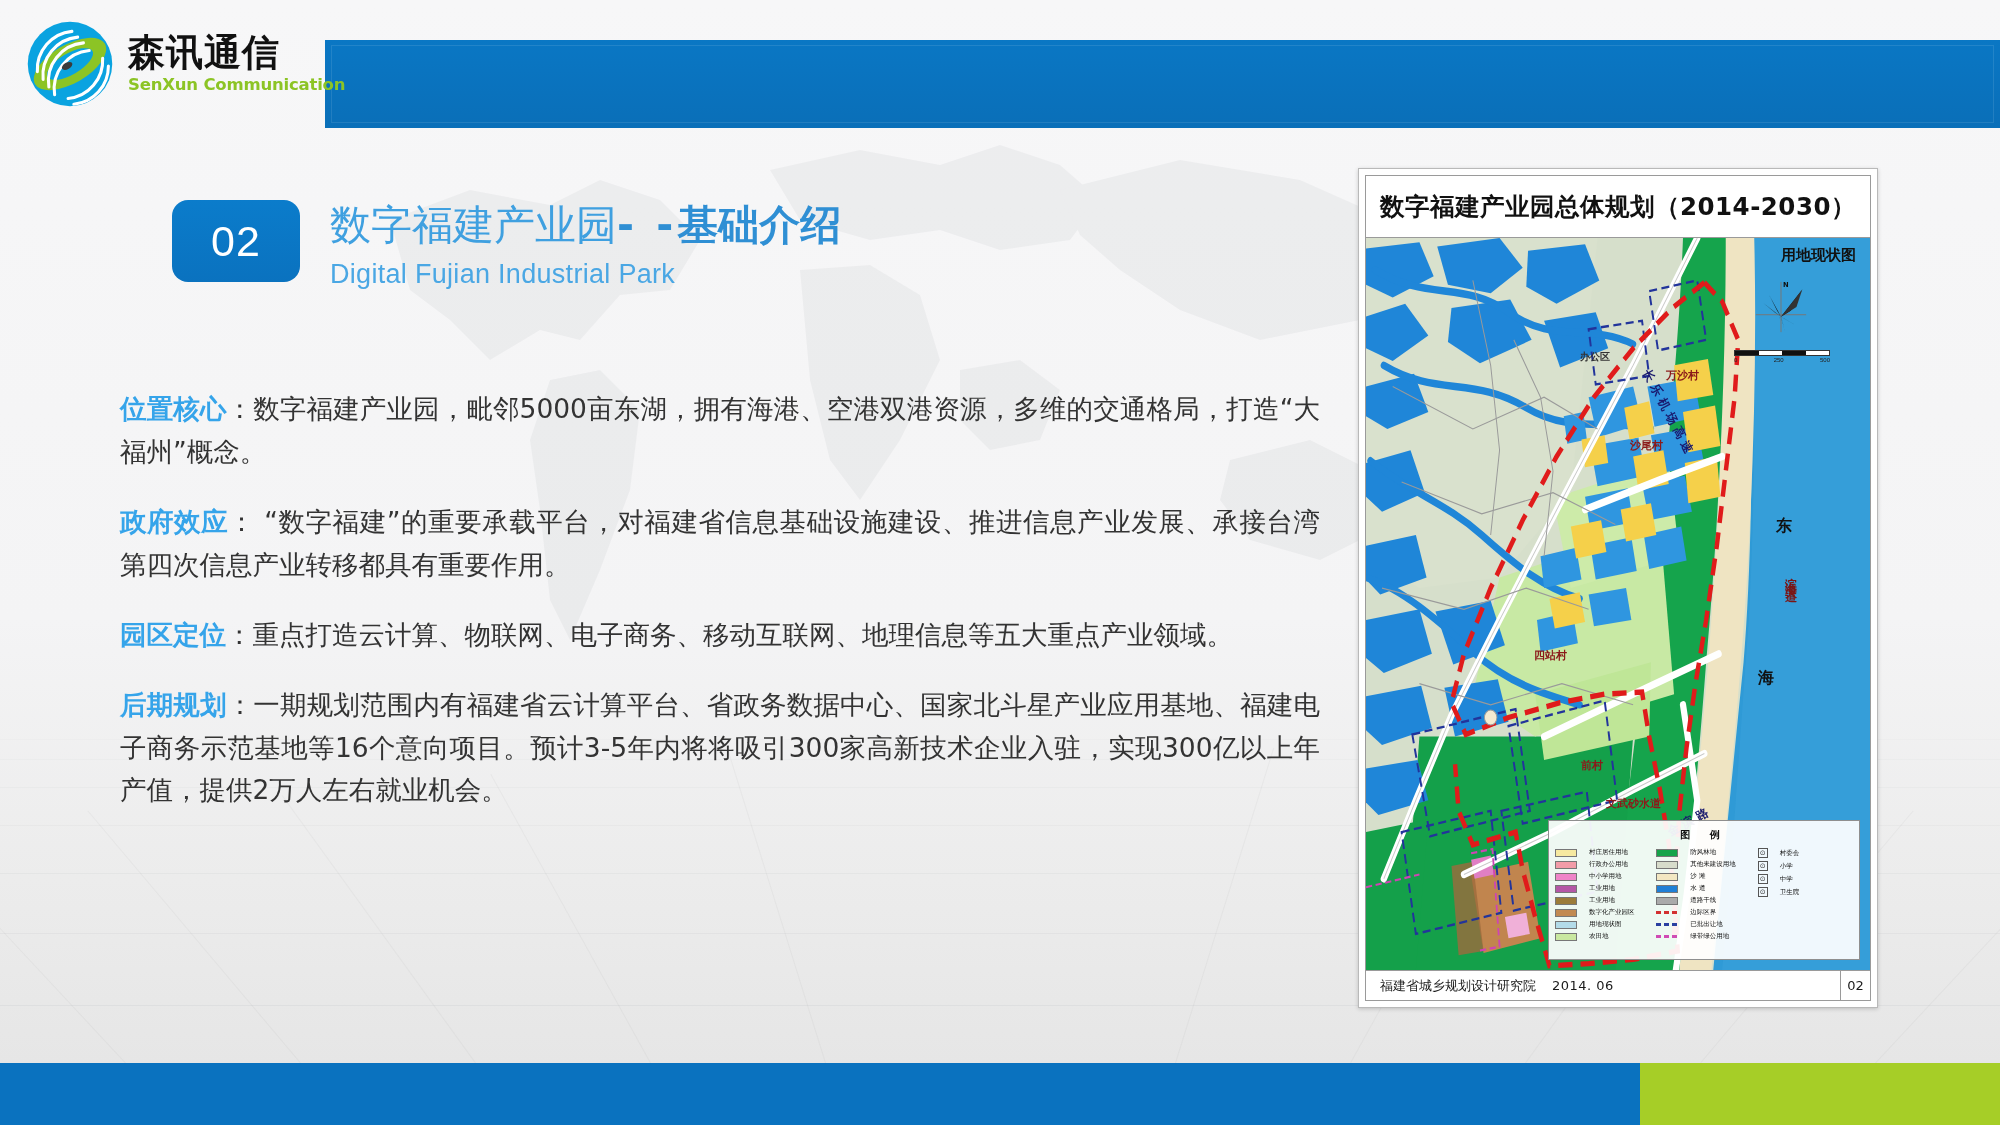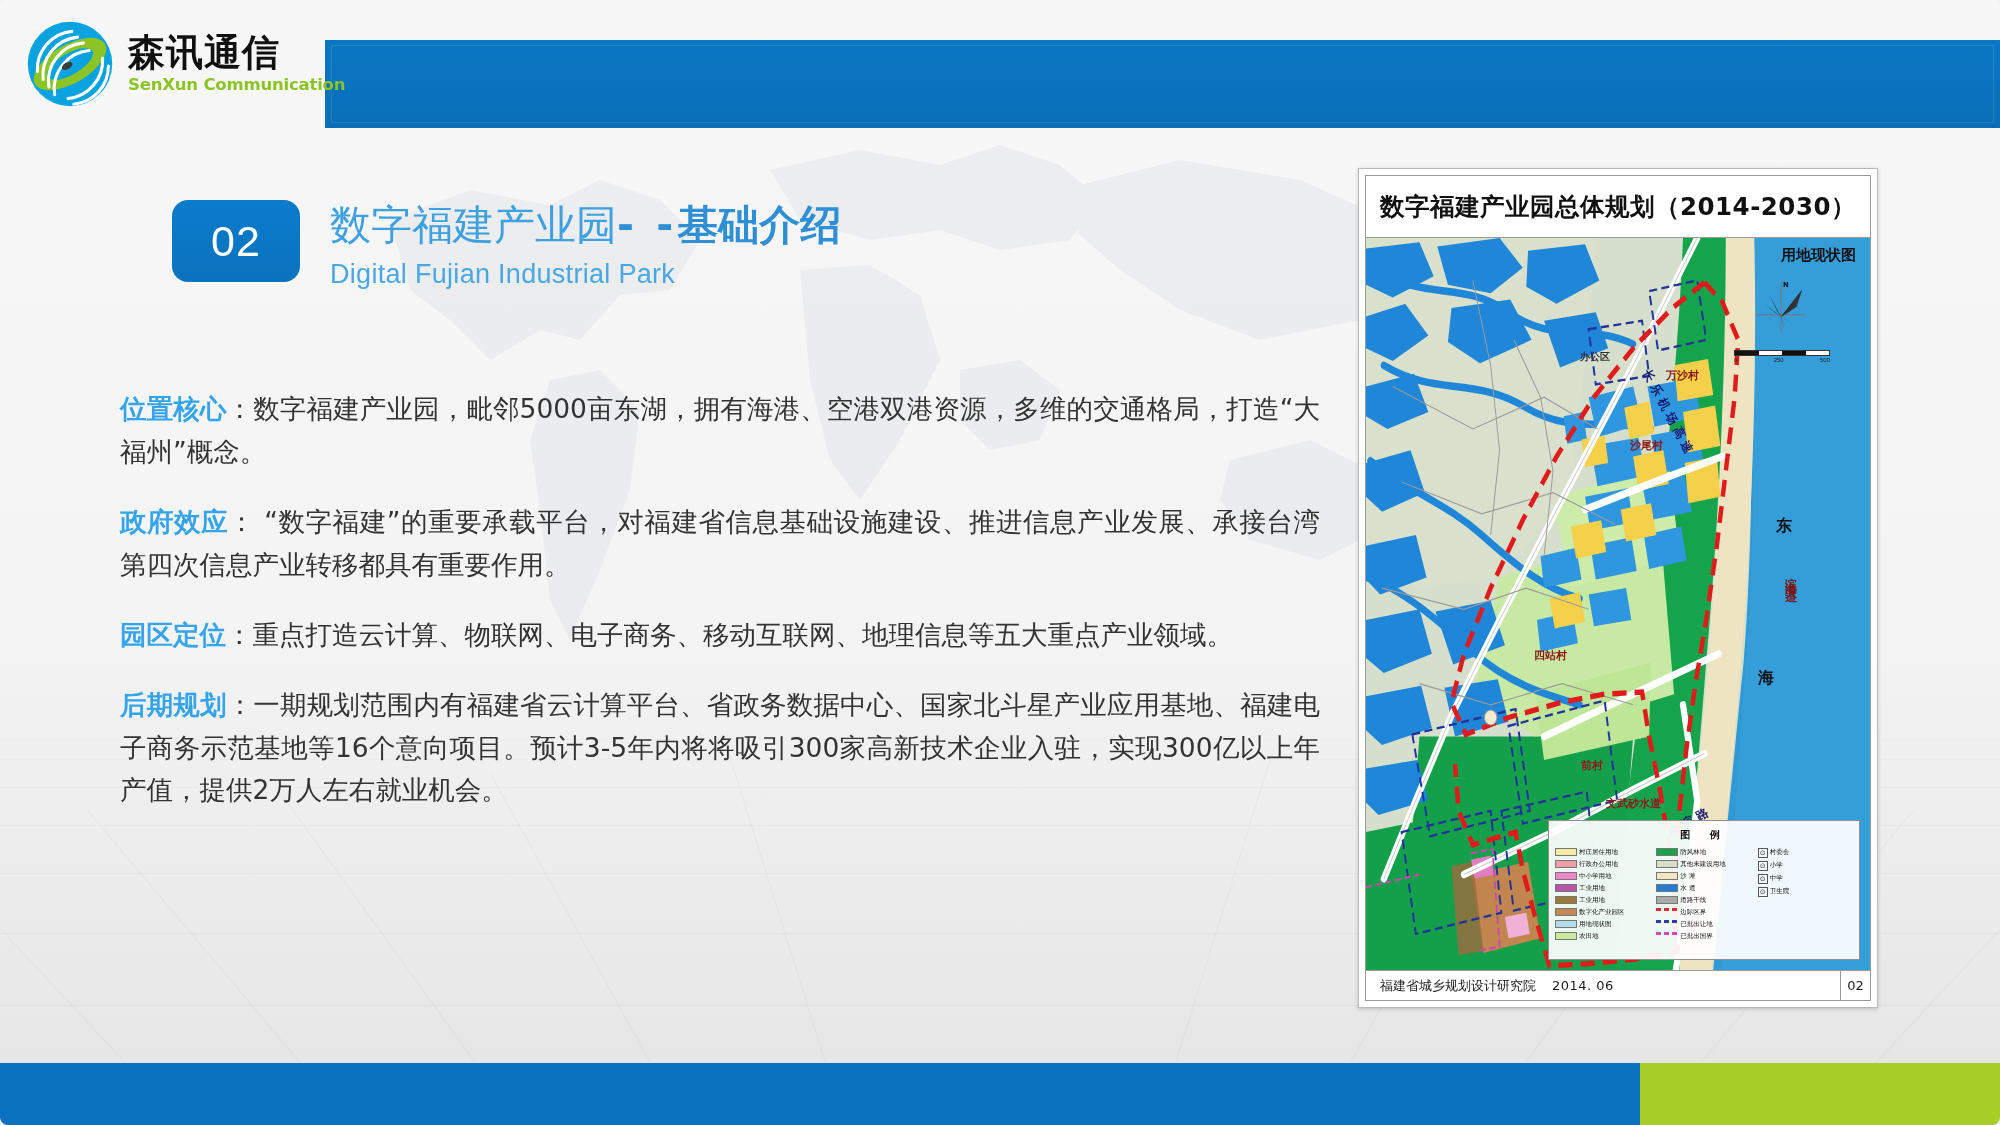--- a/index.html
+++ b/index.html
@@ -9,21 +9,20 @@
     background:#f2f3f4;
     position:relative;
   }
 
   
   #slide{
     position:absolute; inset:0;
     background:
       linear-gradient(180deg,#f7f7f8 0%,#f4f4f5 55%,#ececec 78%,#e4e4e4 100%);
     overflow:hidden;
-    border-radius:8px;
   }
   
   .floor{
     position:absolute; left:0; right:0; bottom:62px; height:330px;
     overflow:hidden; pointer-events:none;
   }
   .floor .h{
     position:absolute; left:-10%; width:120%; height:1px;
     background:rgba(150,155,160,.28);
   }
@@ -173,21 +172,21 @@
     background:rgba(255,255,255,.93); border:1px solid #8f8f8f;
     padding:4px 6px;
   }
   #legend .ttl{
     text-align:center; font-size:10px; font-weight:bold; color:#111;
     letter-spacing:8px; margin:3px 0 6px;
     font-family:"DejaVu Sans","Liberation Sans",sans-serif;
   }
   #legend .cols{ display:flex; gap:6px; }
   #legend .col{ display:flex; flex-direction:column; gap:3px; flex:1; }
-  #legend .row{ display:flex; gap:2px; }
+  #legend .row{ display:flex; align-items:center; gap:12px; }
   #legend .sw{ width:22px; height:8px; border:1px solid #777; flex:0 0 22px; }
   #legend .sw.dash{ border:none; height:3px; }
   #legend .sq{ width:10px; height:10px; border:1px solid #555; flex:0 0 10px;
                font-size:7px; display:flex; align-items:center; justify-content:center; color:#333;}
   #legend .tx{ font-size:6.5px; color:#111; white-space:nowrap;
                font-family:"DejaVu Sans","Liberation Sans",sans-serif; }
 
   
   #bottombar{
     position:absolute; left:0; right:0; bottom:0; height:62px; display:flex;
@@ -526,21 +525,21 @@
                 <div class="row">
                   <span class="sw dash" style="background: repeating-linear-gradient(90deg, rgb(210, 48, 48) 0px, rgb(210, 48, 48) 5px, transparent 5px, transparent 8px);"></span>
                   <span class="tx">边际区界</span>
                 </div>
                 <div class="row">
                   <span class="sw dash" style="background: repeating-linear-gradient(90deg, rgb(42, 63, 160) 0px, rgb(42, 63, 160) 5px, transparent 5px, transparent 8px);"></span>
                   <span class="tx">已批出让地</span>
                 </div>
                 <div class="row">
                   <span class="sw dash" style="background: repeating-linear-gradient(90deg, rgb(208, 75, 180) 0px, rgb(208, 75, 180) 5px, transparent 5px, transparent 8px);"></span>
-                  <span class="tx">已批出国界</span>
+                  <span class="tx">绿带绿公用地</span>
                 </div>
               </div>
               <div class="col">
                 <div class="row">
                   <span class="sq">⊙</span>
                   <span class="tx">村委会</span>
                 </div>
                 <div class="row">
                   <span class="sq">⊙</span>
                   <span class="tx">小学</span>

